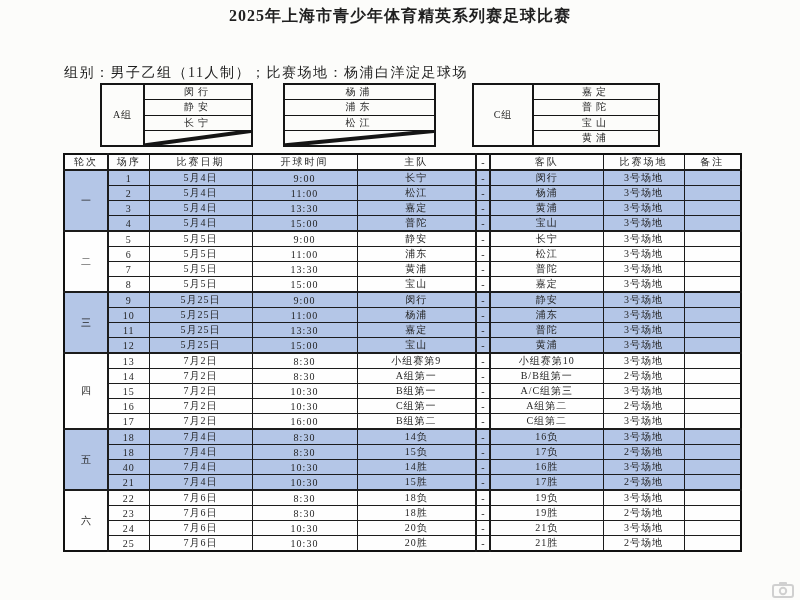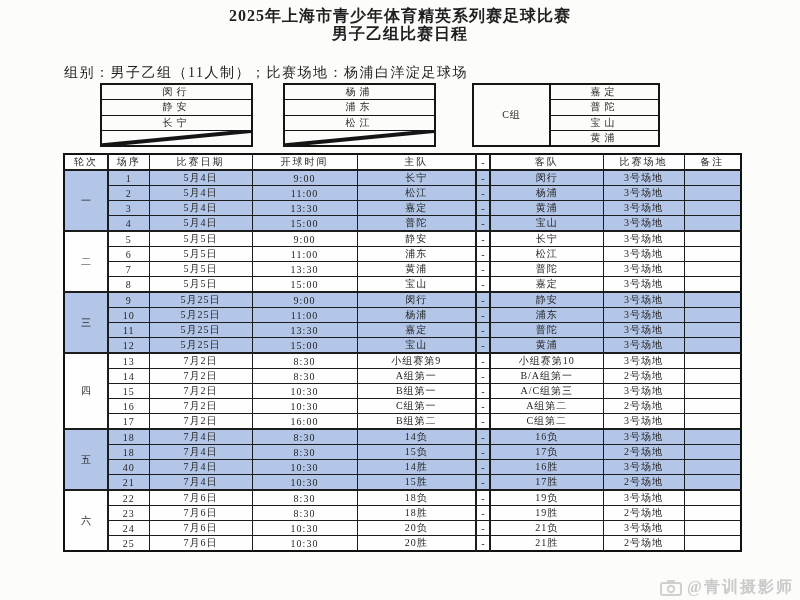--- a/index.html
+++ b/index.html
@@ -14,21 +14,21 @@
   .title div{font-weight:bold;font-size:16px;line-height:18px;letter-spacing:1px;}
   
   .info{position:absolute;top:64px;left:64px;font-size:14px;letter-spacing:1.5px;}
   
   .group{position:absolute;top:83px;height:64px;border:2px solid #151515;display:flex;background:#fcfcfa;box-sizing:border-box;}
   .group-a{left:100px;width:153px;}
   .group-b{left:283px;width:153px;}
   .group-c{left:472px;width:188px;}
   .group-label{display:flex;align-items:center;justify-content:center;border-right:2px solid #151515;font-size:10px;letter-spacing:1px;box-sizing:border-box;}
   .group-a .group-label,.group-b .group-label{width:43px;}
-  .group-c .group-label{width:77px;}
+  .group-c .group-label{width:60px;}
   .group-teams{flex:1;display:flex;flex-direction:column;}
   .group-team{flex:1;border-bottom:1px solid #151515;display:flex;align-items:center;justify-content:center;font-size:10px;letter-spacing:4px;position:relative;}
   .group-team:last-child{border-bottom:none;}
   .group-team svg{position:absolute;left:0;top:0;width:100%;height:100%;}
   
   .sched{position:absolute;top:153px;left:63px;}
   table{border-collapse:collapse;table-layout:fixed;width:677px;height:382px;font-size:10px;background:#fefefe;}
   th,td{border:1px solid #1c1c1c;text-align:center;vertical-align:middle;padding:0;overflow:hidden;white-space:nowrap;letter-spacing:1px;}
   table{border:2px solid #111;}
   th{font-weight:normal;background:#fefefe;letter-spacing:2px;}
@@ -40,26 +40,26 @@
   
   .watermark{position:absolute;right:6px;bottom:2px;display:flex;align-items:center;gap:5px;color:#c2c2c2;pointer-events:none;}
   .watermark .wm-text{font-size:16px;letter-spacing:2px;font-weight:bold;opacity:.85;}
   .watermark svg{opacity:.75;}
 </style>
 </head>
 <body>
 
 <div class="title">
   <div>2025年上海市青少年体育精英系列赛足球比赛</div>
-  <div>男子乙组比赛日程</div>
 </div>
 
 <div class="info">组别：男子乙组（11人制）；比赛场地：杨浦白洋淀足球场</div>
 
 <div class="group group-a">
+  <div class="group-label">A组</div>
   <div class="group-teams">
       <div class="group-team">闵行</div>
       <div class="group-team">静安</div>
       <div class="group-team">长宁</div>
       <div class="group-team">
         <svg preserveAspectRatio="none" viewBox="0 0 100 100">
           <line x1="0" y1="100" x2="100" y2="0" stroke="#151515" stroke-width="4" vector-effect="non-scaling-stroke"></line>
         </svg>
       </div>
     </div>
@@ -246,21 +246,21 @@
           <td>小组赛第10</td>
           <td>3号场地</td>
           <td></td>
         </tr>
         <tr>
           <td>14</td>
           <td>7月2日</td>
           <td>8:30</td>
           <td>A组第一</td>
           <td class="dash">-</td>
-          <td>B/A组第一</td>
+          <td>B/B组第一</td>
           <td>2号场地</td>
           <td></td>
         </tr>
         <tr>
           <td>15</td>
           <td>7月2日</td>
           <td>10:30</td>
           <td>B组第一</td>
           <td class="dash">-</td>
           <td>A/C组第三</td>
@@ -372,14 +372,13 @@
       </tbody>
   </table>
 </div>
 
 <div class="watermark">
   <svg width="22" height="17" viewBox="0 0 22 17">
     <rect x="1" y="4" width="20" height="12" rx="2" fill="none" stroke="#c2c2c2" stroke-width="2"></rect>
     <rect x="7" y="1" width="8" height="4" rx="1" fill="#c2c2c2"></rect>
     <circle cx="11" cy="10" r="3.2" fill="none" stroke="#c2c2c2" stroke-width="2"></circle>
   </svg>
-  <span class="wm-text">@青训摄影师</span>
 </div>
 
 </body></html>

